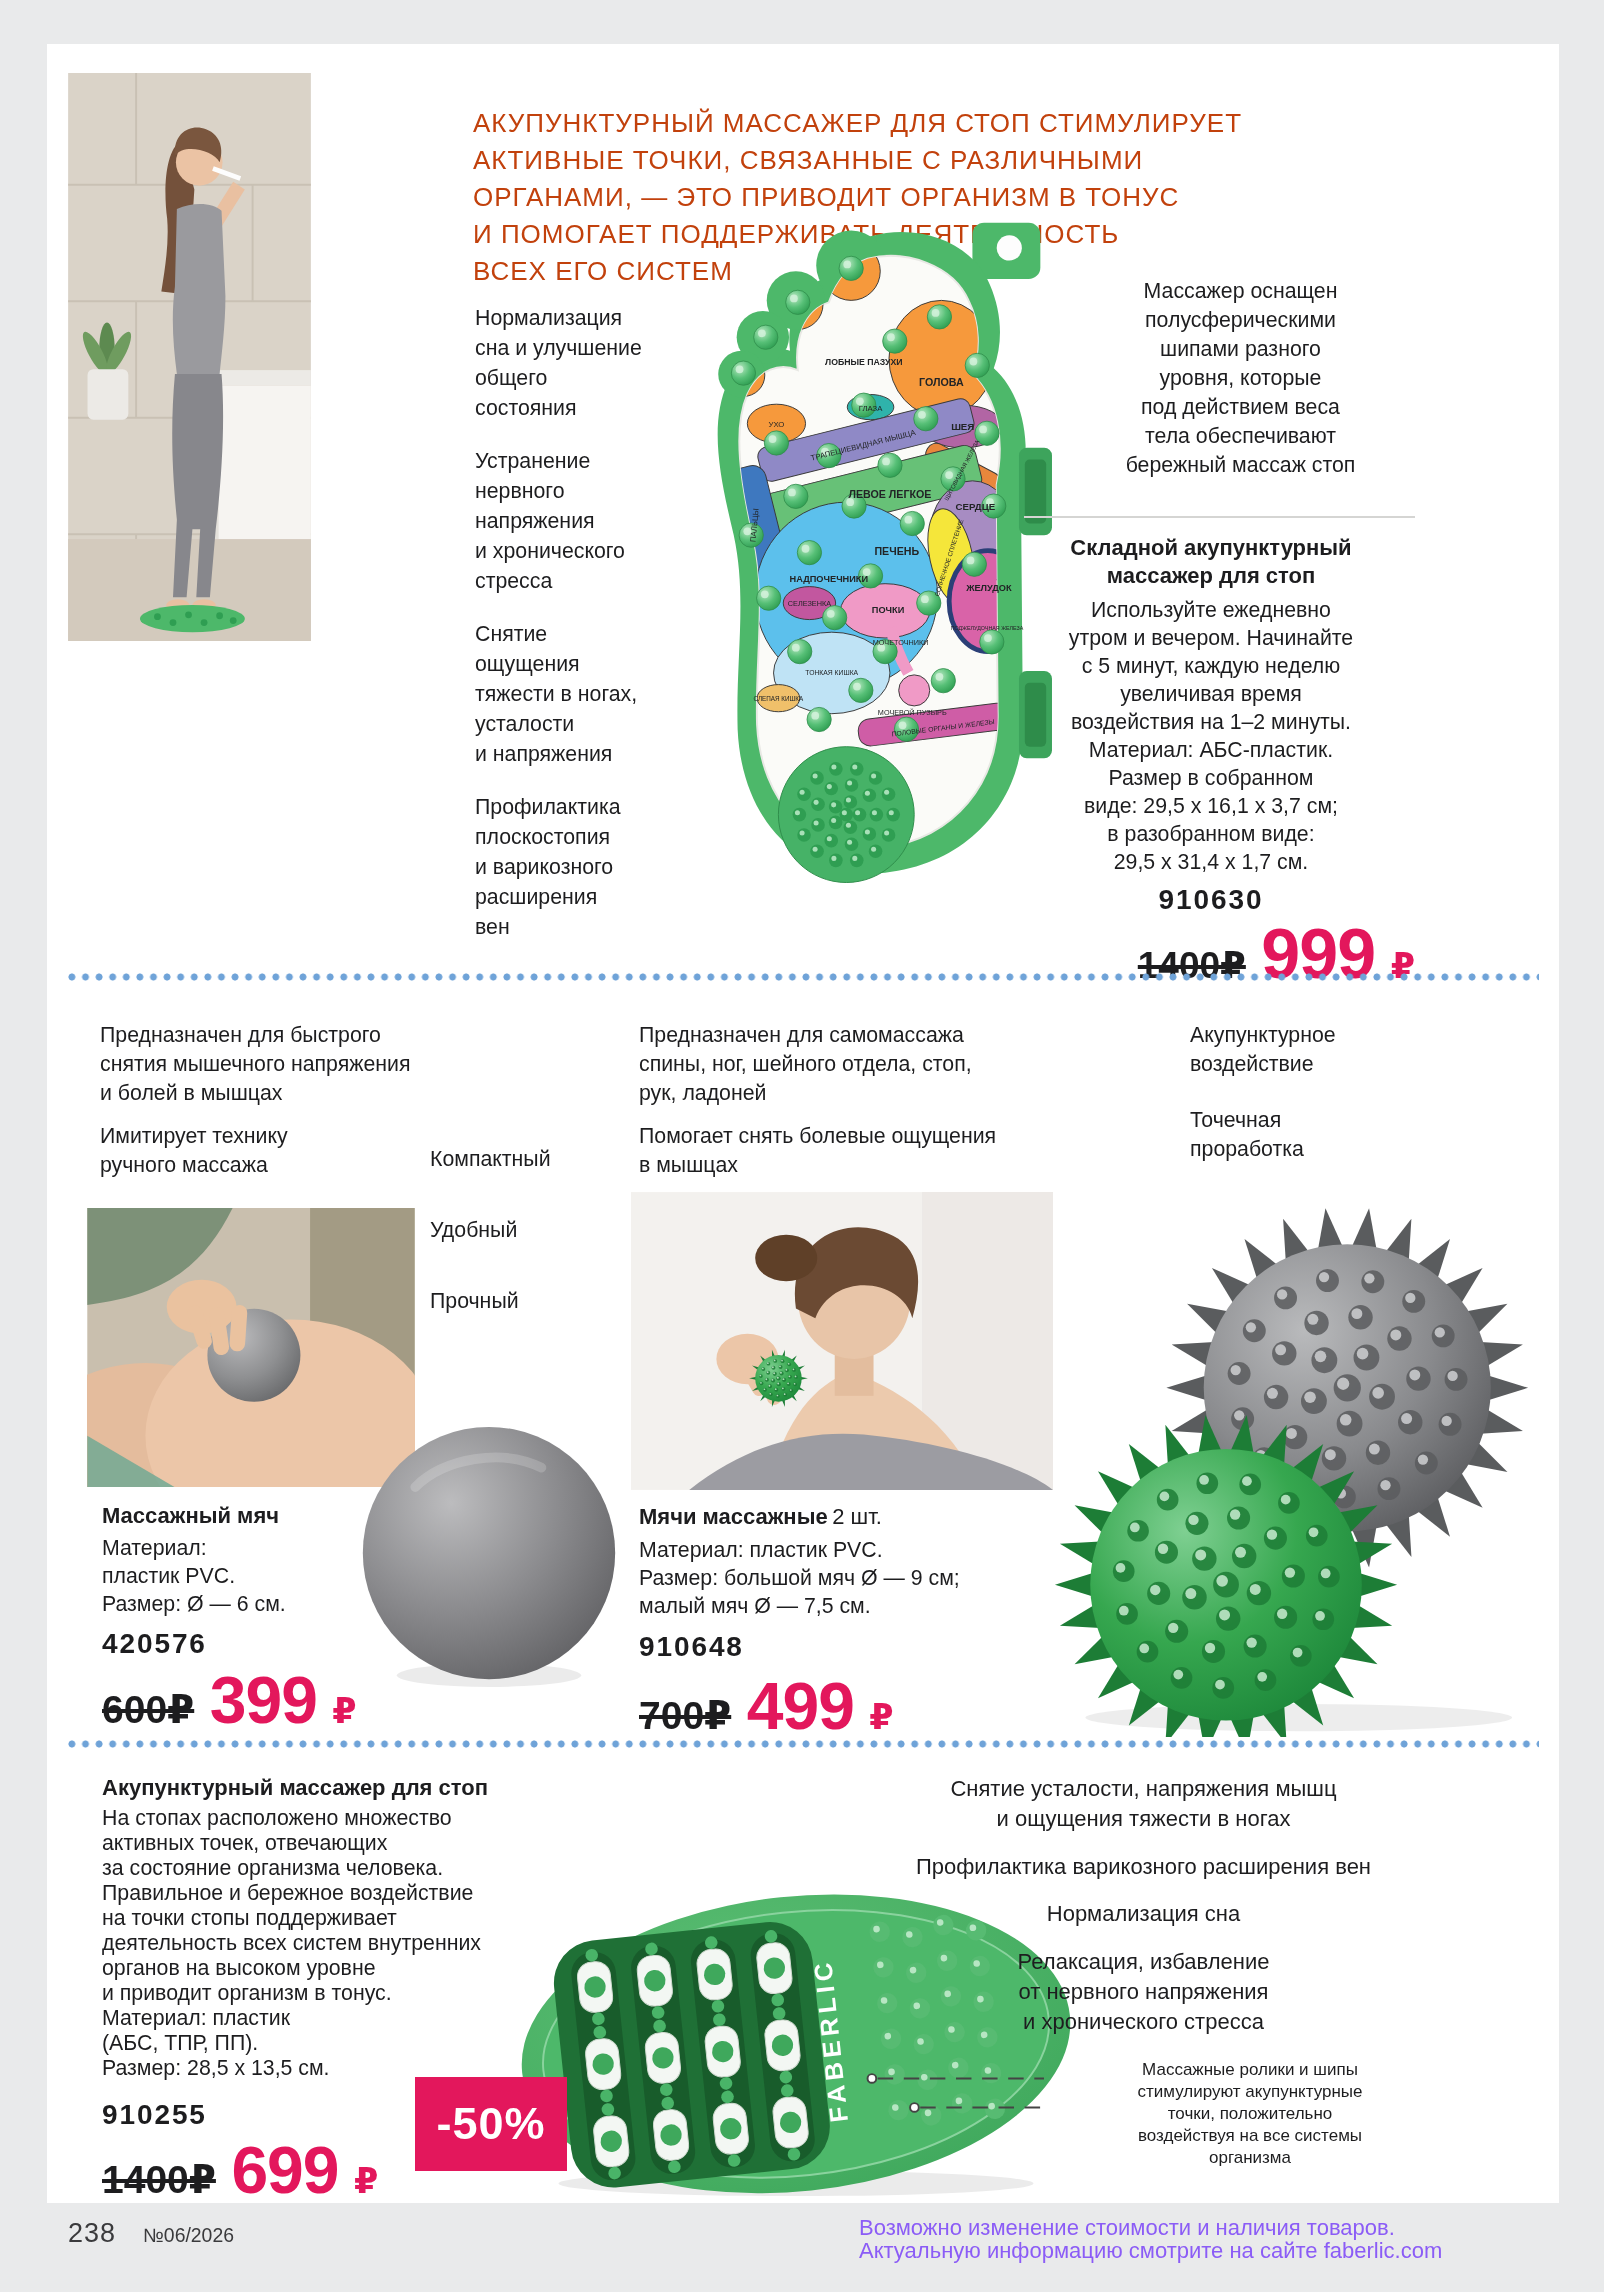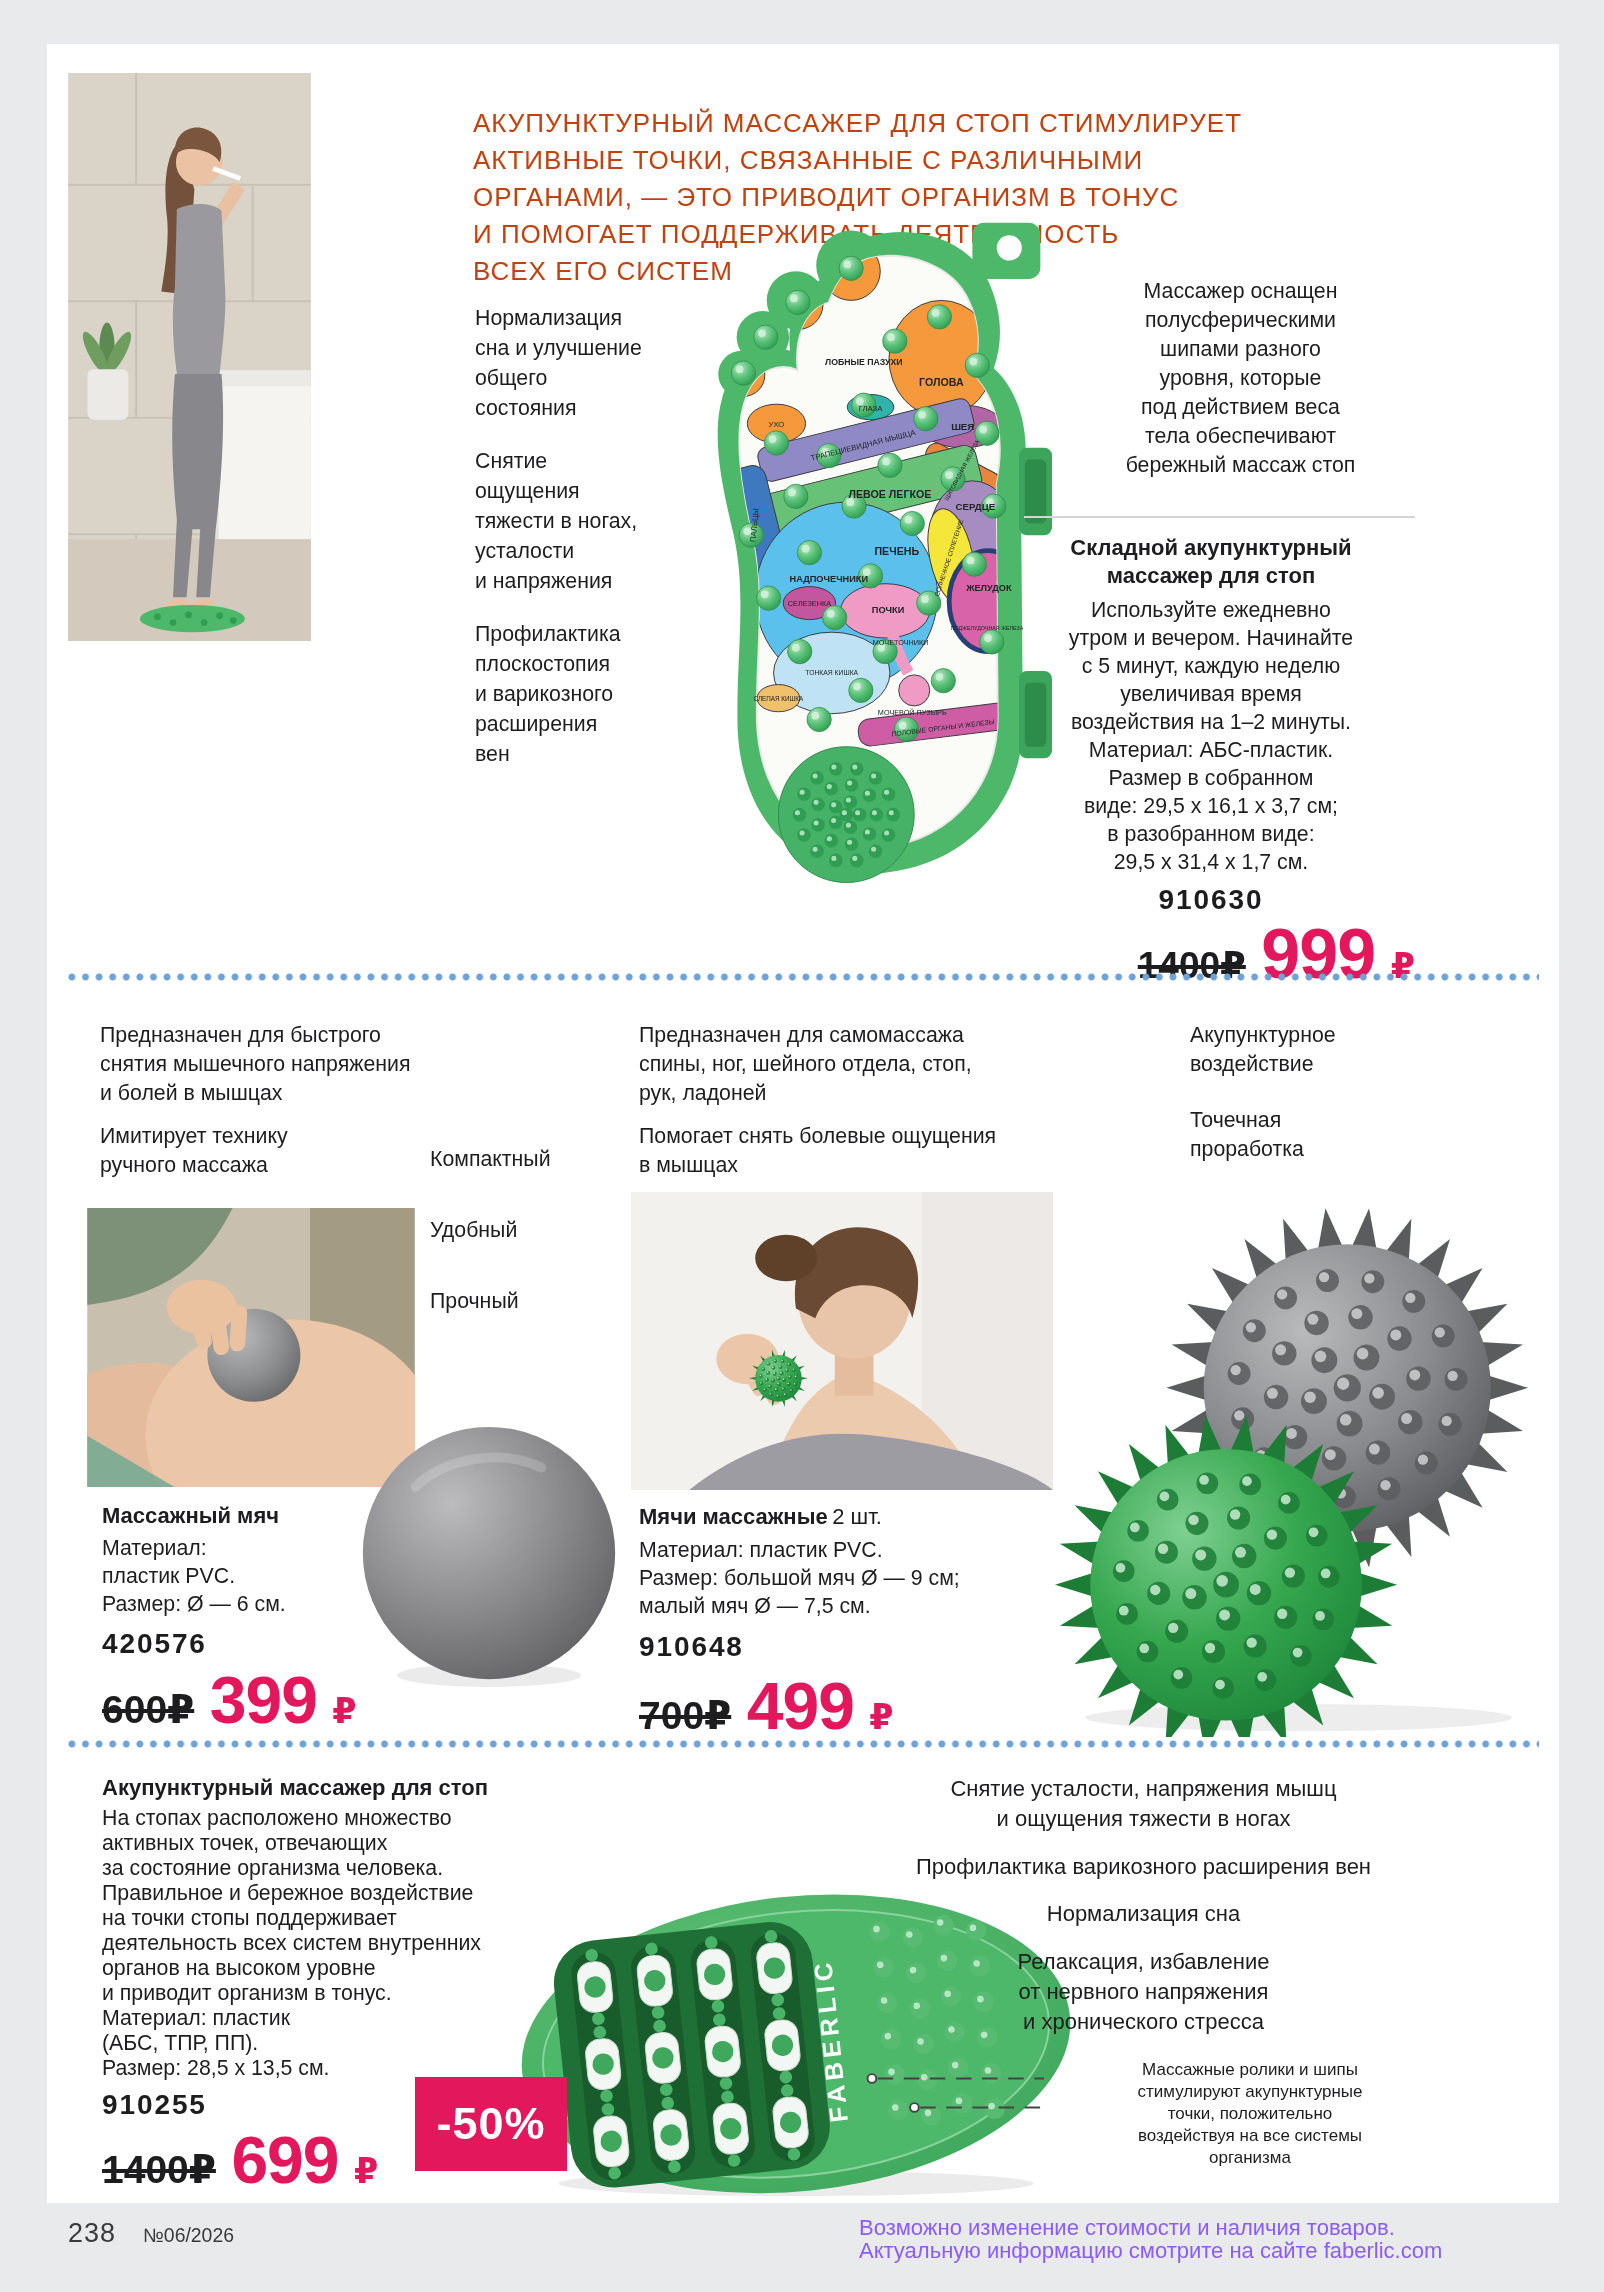--- a/index.html
+++ b/index.html
@@ -84,20 +84,25 @@
 АКТИВНЫЕ ТОЧКИ, СВЯЗАННЫЕ С РАЗЛИЧНЫМИ
 ОРГАНАМИ, — ЭТО ПРИВОДИТ ОРГАНИЗМ В ТОНУС
 И ПОМОГАЕТ ПОДДЕРЖИВАТЬ ДЕЯТЕЛЬНОСТЬ
 ВСЕХ ЕГО СИСТЕМ</div>
 
   <div class="abs gap24" style="left:475px;top:303px;width:194px">
     <div class="t22 pre" style="line-height:30px">Нормализация
 сна и улучшение
 общего
 состояния</div>
+    <div class="t22 pre" style="line-height:30px">Устранение
+нервного
+напряжения
+и хронического
+стресса</div>
     <div class="t22 pre" style="line-height:30px">Снятие
 ощущения
 тяжести в ногах,
 усталости
 и напряжения</div>
     <div class="t22 pre" style="line-height:30px">Профилактика
 плоскостопия
 и варикозного
 расширения
 вен</div>
@@ -747,21 +752,21 @@
 активных точек, отвечающих
 за состояние организма человека.
 Правильное и бережное воздействие
 на точки стопы поддерживает
 деятельность всех систем внутренних
 органов на высоком уровне
 и приводит организм в тонус.
 Материал: пластик
 (АБС, ТПР, ПП).
 Размер: 28,5 х 13,5 см.</div>
-    <div class="code" style="margin-top:8px">910255</div>
+    <div class="code" style="margin-top:18px">910255</div>
     <div class="prices" style="margin-top:5.8px">
       <span class="old">1400₽</span>
       <span class="new">699</span>
       <span class="rub">₽</span>
     </div>
   </div>
 
   <svg class="abs" style="left:505px;top:1881px" width="582" height="318" viewBox="0 0 600 328">
     <defs>
         <radialGradient id="gdev" cx="40%" cy="30%" r="80%">

